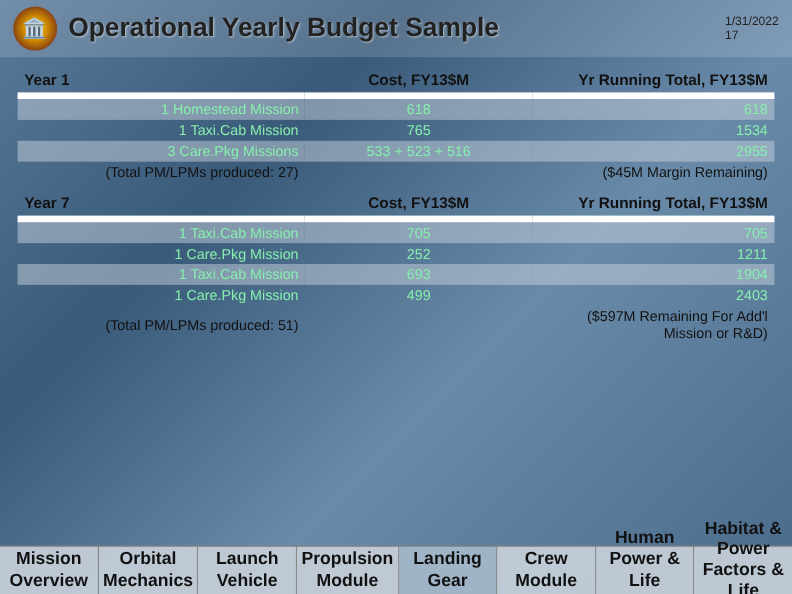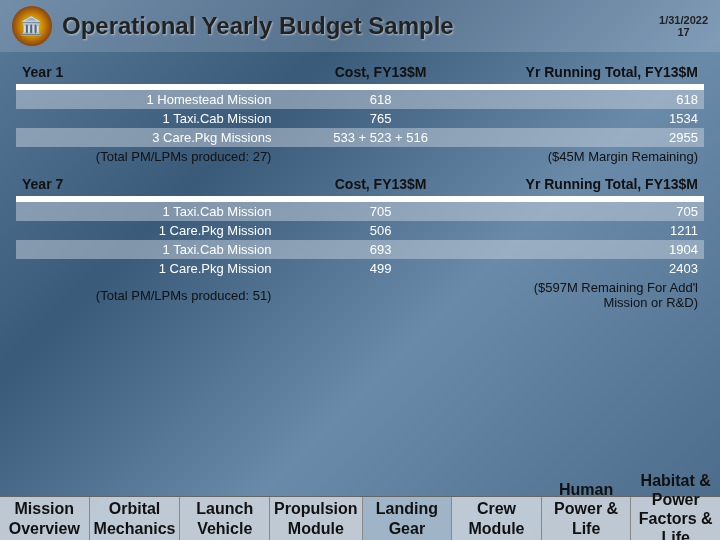--- a/index.html
+++ b/index.html
@@ -54,24 +54,24 @@
 
     .header-title {
       flex: 1;
       font-size: 24px;
       font-weight: bold;
       color: #222;
       text-shadow: 1px 1px 2px rgba(255,255,255,0.5);
     }
 
     .header-right {
-      text-align: center;
+      text-align: left;
       font-size: 11px;
       color: #222;
-      font-weight: bold;
+      font-weight: normal;
     }
 
     
     .content {
       flex: 1;
       padding: 8px 16px;
       display: flex;
       flex-direction: column;
       gap: 4px;
     }
@@ -85,21 +85,21 @@
     .section-header-row td {
       font-weight: bold;
       font-size: 14px;
       color: #111;
       padding: 4px 6px;
       border-bottom: 6px solid #ffffff;
     }
 
     .data-row td {
       font-size: 13px;
-      color: #ffffff;
+      color: #86efac;
       padding: 2px 6px;
     }
 
     .data-row.shaded {
       background: rgba(200,210,220,0.5);
     }
 
     .note-row td {
       font-size: 13px;
       color: #111;
@@ -209,21 +209,21 @@
       </tr>
 
       <tr class="data-row shaded">
         <td class="col-label">1 Taxi.Cab Mission</td>
         <td class="col-cost">705</td>
         <td class="col-total">705</td>
       </tr>
 
       <tr class="data-row">
         <td class="col-label">1 Care.Pkg Mission</td>
-        <td class="col-cost">506</td>
+        <td class="col-cost">252</td>
         <td class="col-total">1211</td>
       </tr>
 
       <tr class="data-row shaded">
         <td class="col-label">1 Taxi.Cab Mission</td>
         <td class="col-cost">693</td>
         <td class="col-total">1904</td>
       </tr>
 
       <tr class="data-row">

